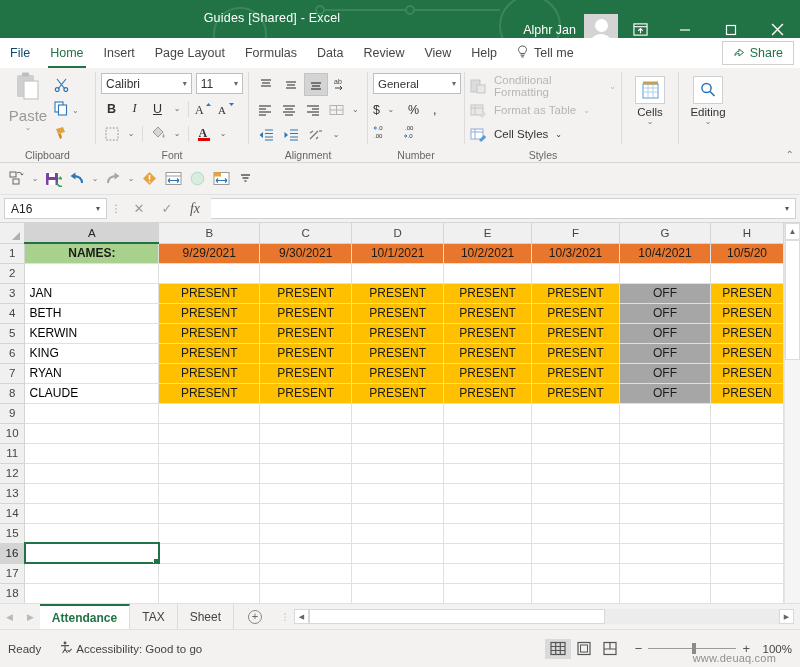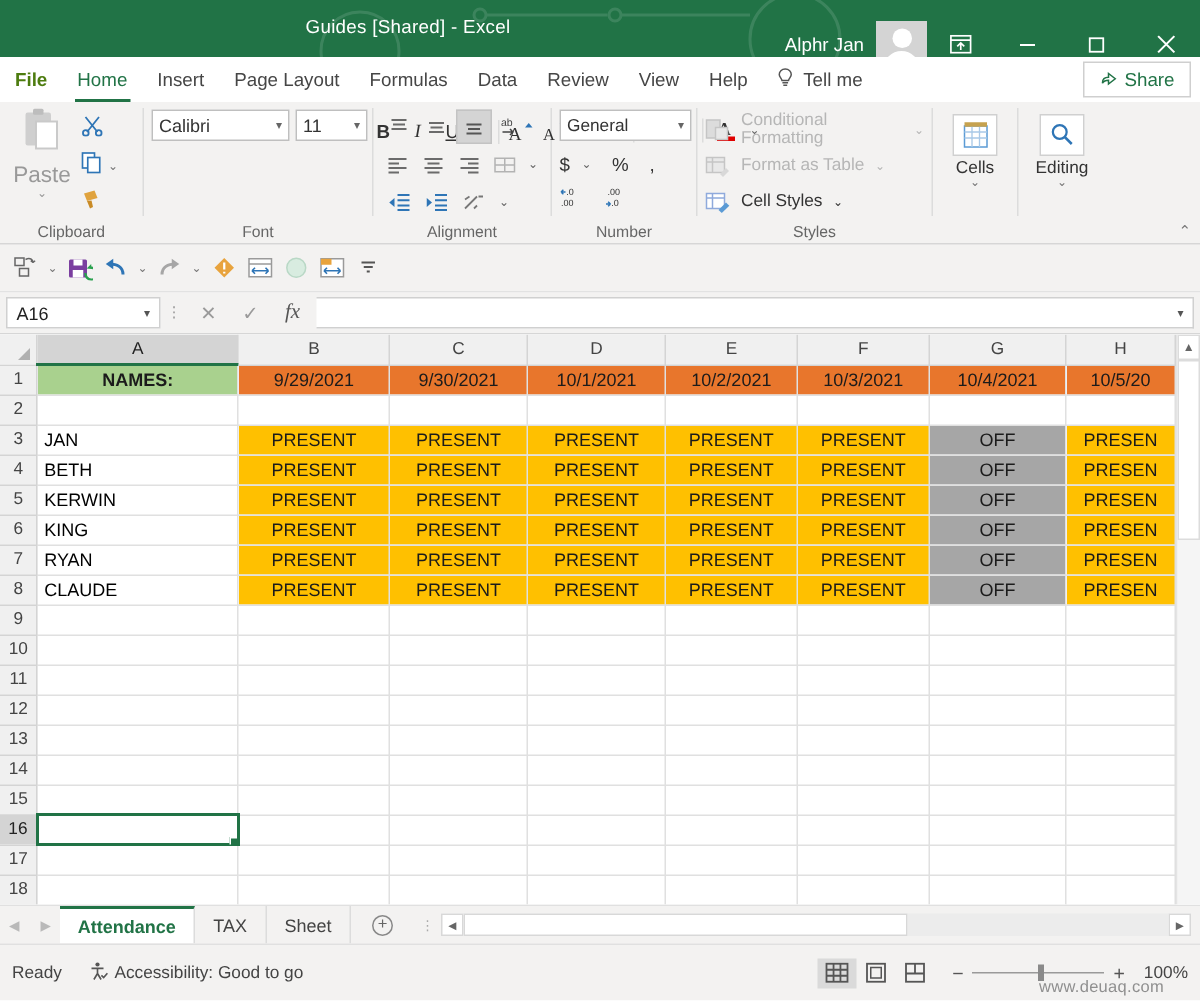--- a/index.html
+++ b/index.html
@@ -41,21 +41,21 @@
     height: 30px; background: #fff; display: flex; align-items: stretch;
     font-size: 12.5px; color: #444; flex: none; position: relative;
   }
   .menubar .mitem {
     padding: 0 10px; display: flex; align-items: center; white-space: nowrap; color: #464646;
   }
   .menubar .mitem.active { color: #217346; position: relative; font-weight: 400;}
   .menubar .mitem.active::after {
     content:''; position:absolute; left: 8px; right: 8px; bottom: 0; height: 2px; background: #217346;
   }
-  .menubar .mitem.file { color:#4d7c0f;font-weight:bold; }
+  .menubar .mitem.file { color:#0c4a6e; }
   .menubar .tellme { display:flex; align-items:center; gap:6px; padding: 0 10px; color:#464646;}
   .menubar .share {
     margin-left: auto; margin-right: 6px; margin-top:3px; margin-bottom:3px;
     border: 1px solid #cfcfcf; padding: 0 10px; display: flex; align-items: center; gap: 5px;
     color: #217346; font-size: 12.5px; background:#fff;
   }
 
   
   .ribbon {
     height: 95px; background: #f3f2f1; border-bottom: 1px solid #d6d6d6;
@@ -331,21 +331,21 @@
               </svg>
             </span>
           </div>
         </div>
       </div>
       <div class="glabel">Clipboard</div>
     </div>
     <div class="rsep"></div>
 
     <div class="rgroup fontgrp">
-      <div class="gbody" style="padding-top:5px;">
+      <div class="gbody" style="flex-direction:column; padding-top:5px;">
         <div style="display:flex;gap:4px;">
           <div class="fcombo" style="width:92px">
             <span>Calibri</span>
             <span class="car">▾</span>
           </div>
           <div class="fcombo" style="width:48px">
             <span>11</span>
             <span class="car">▾</span>
           </div>
         </div>

